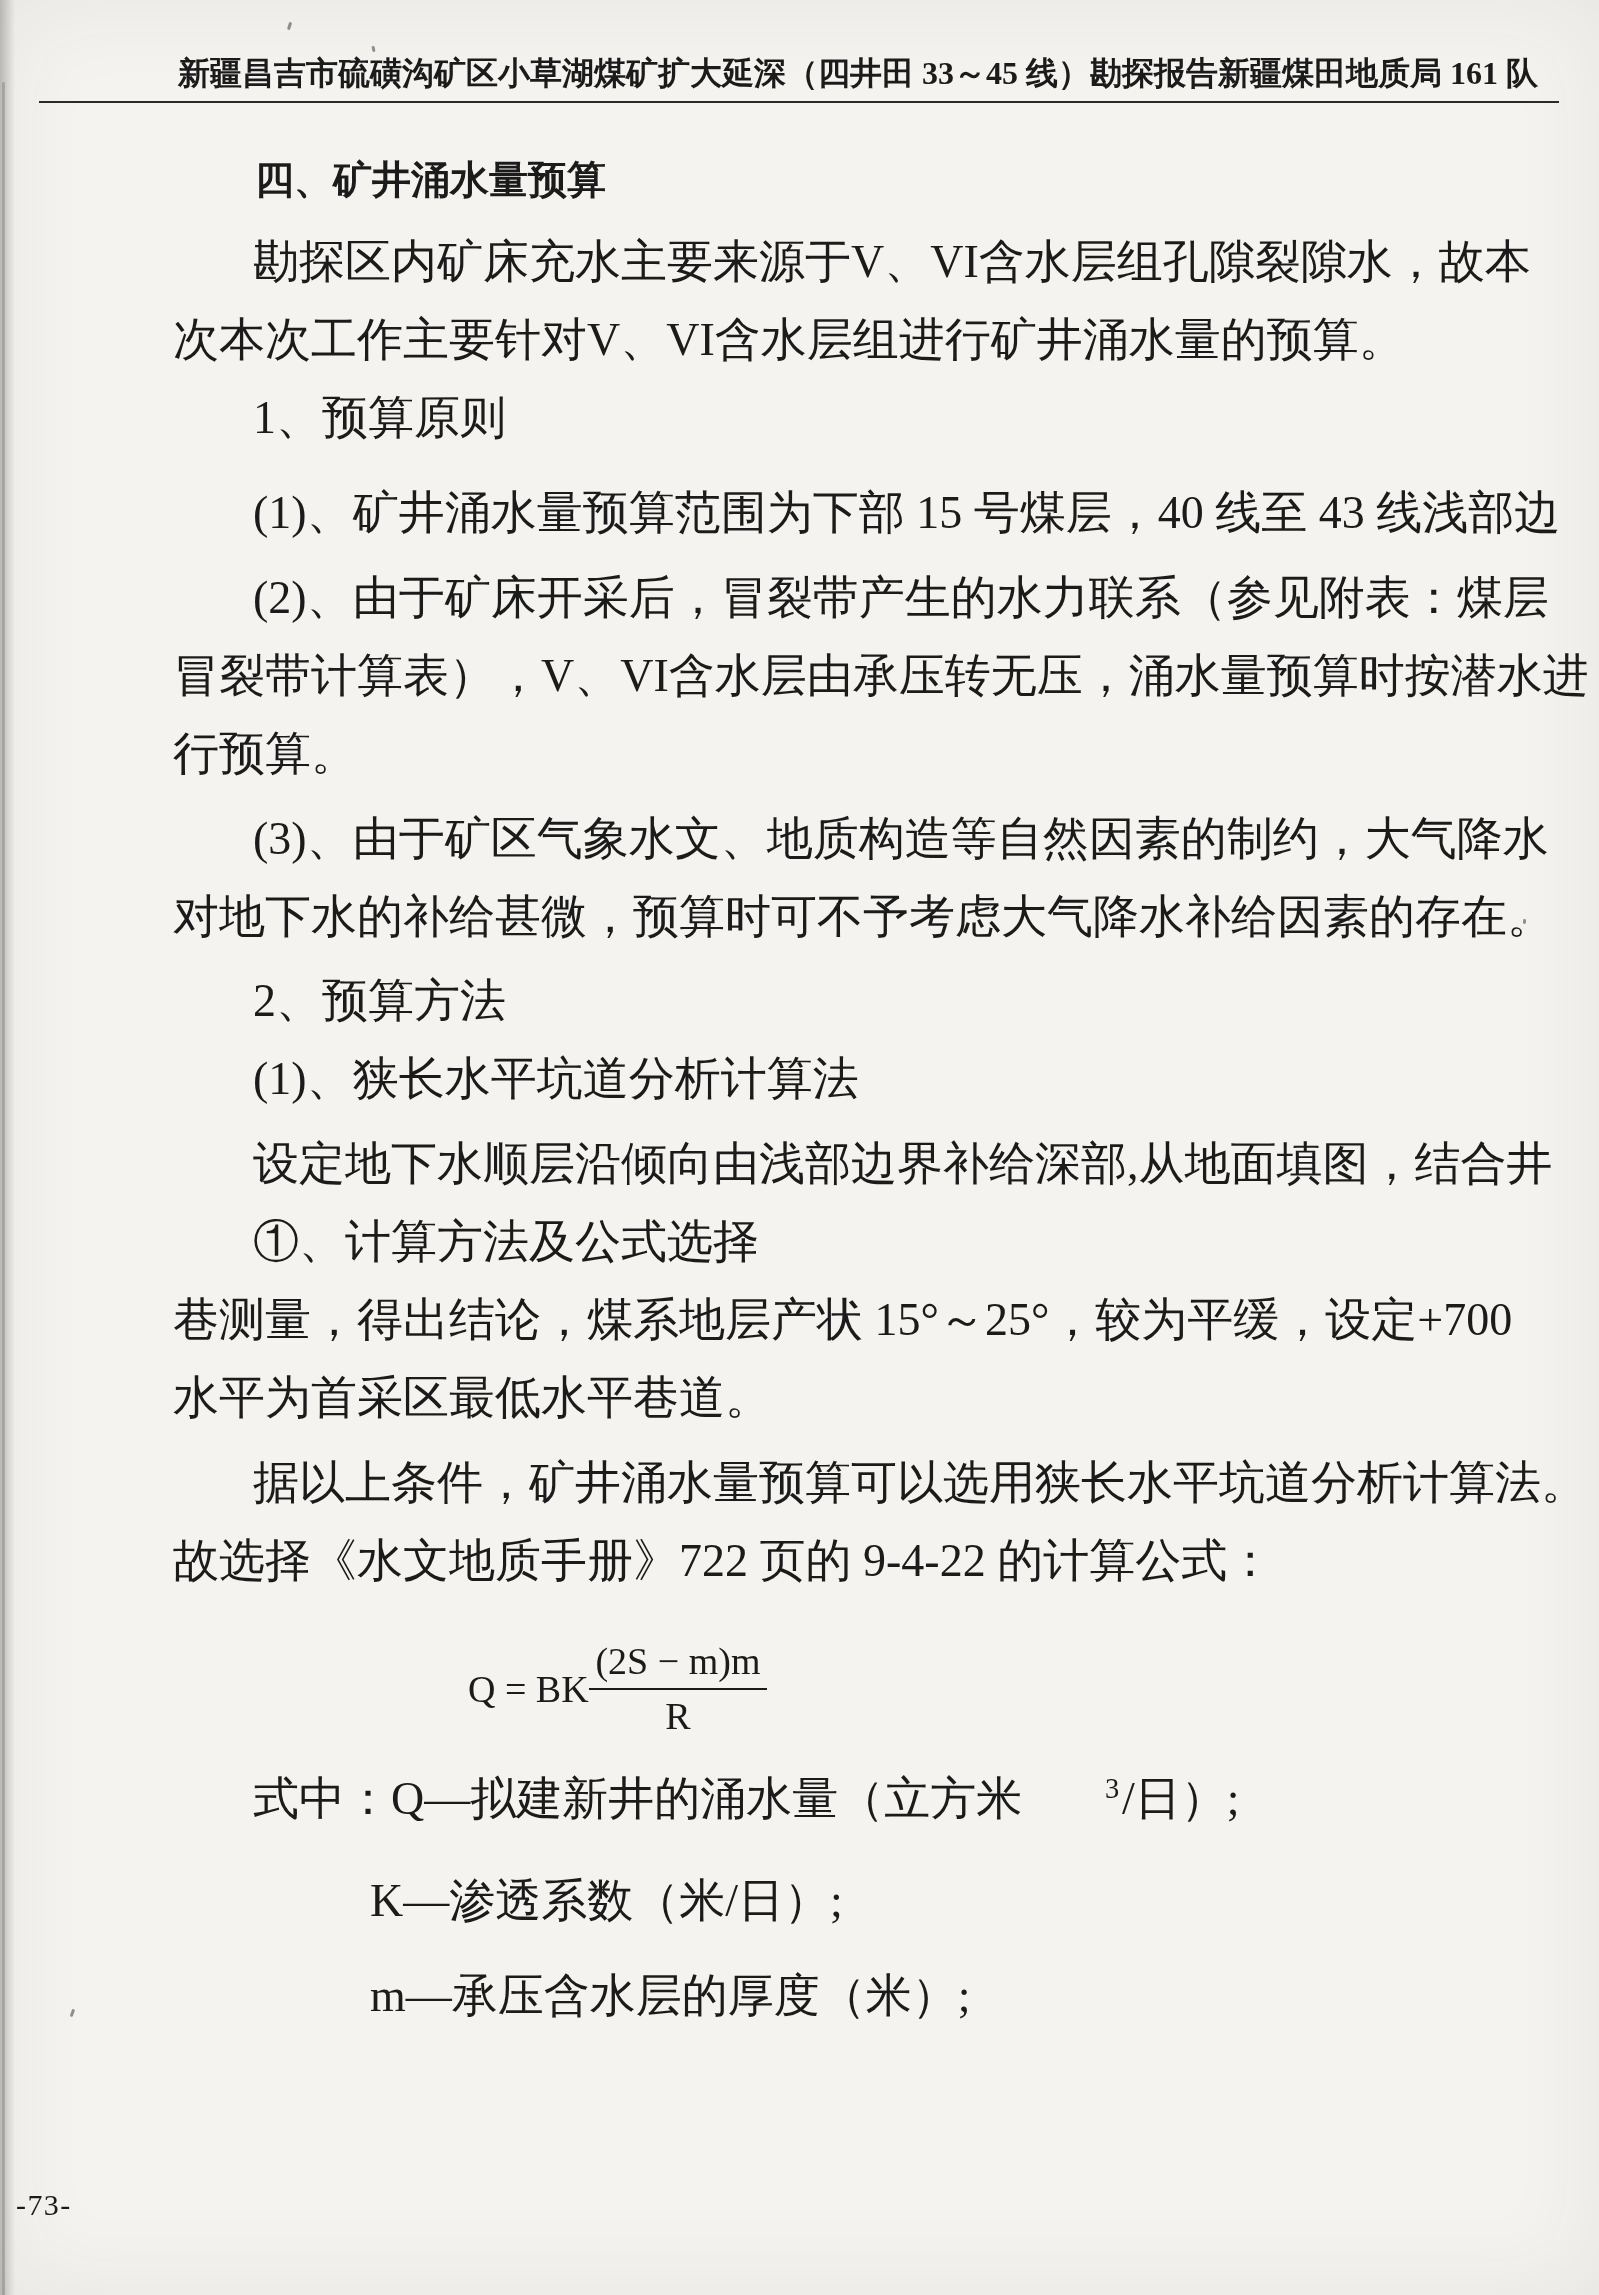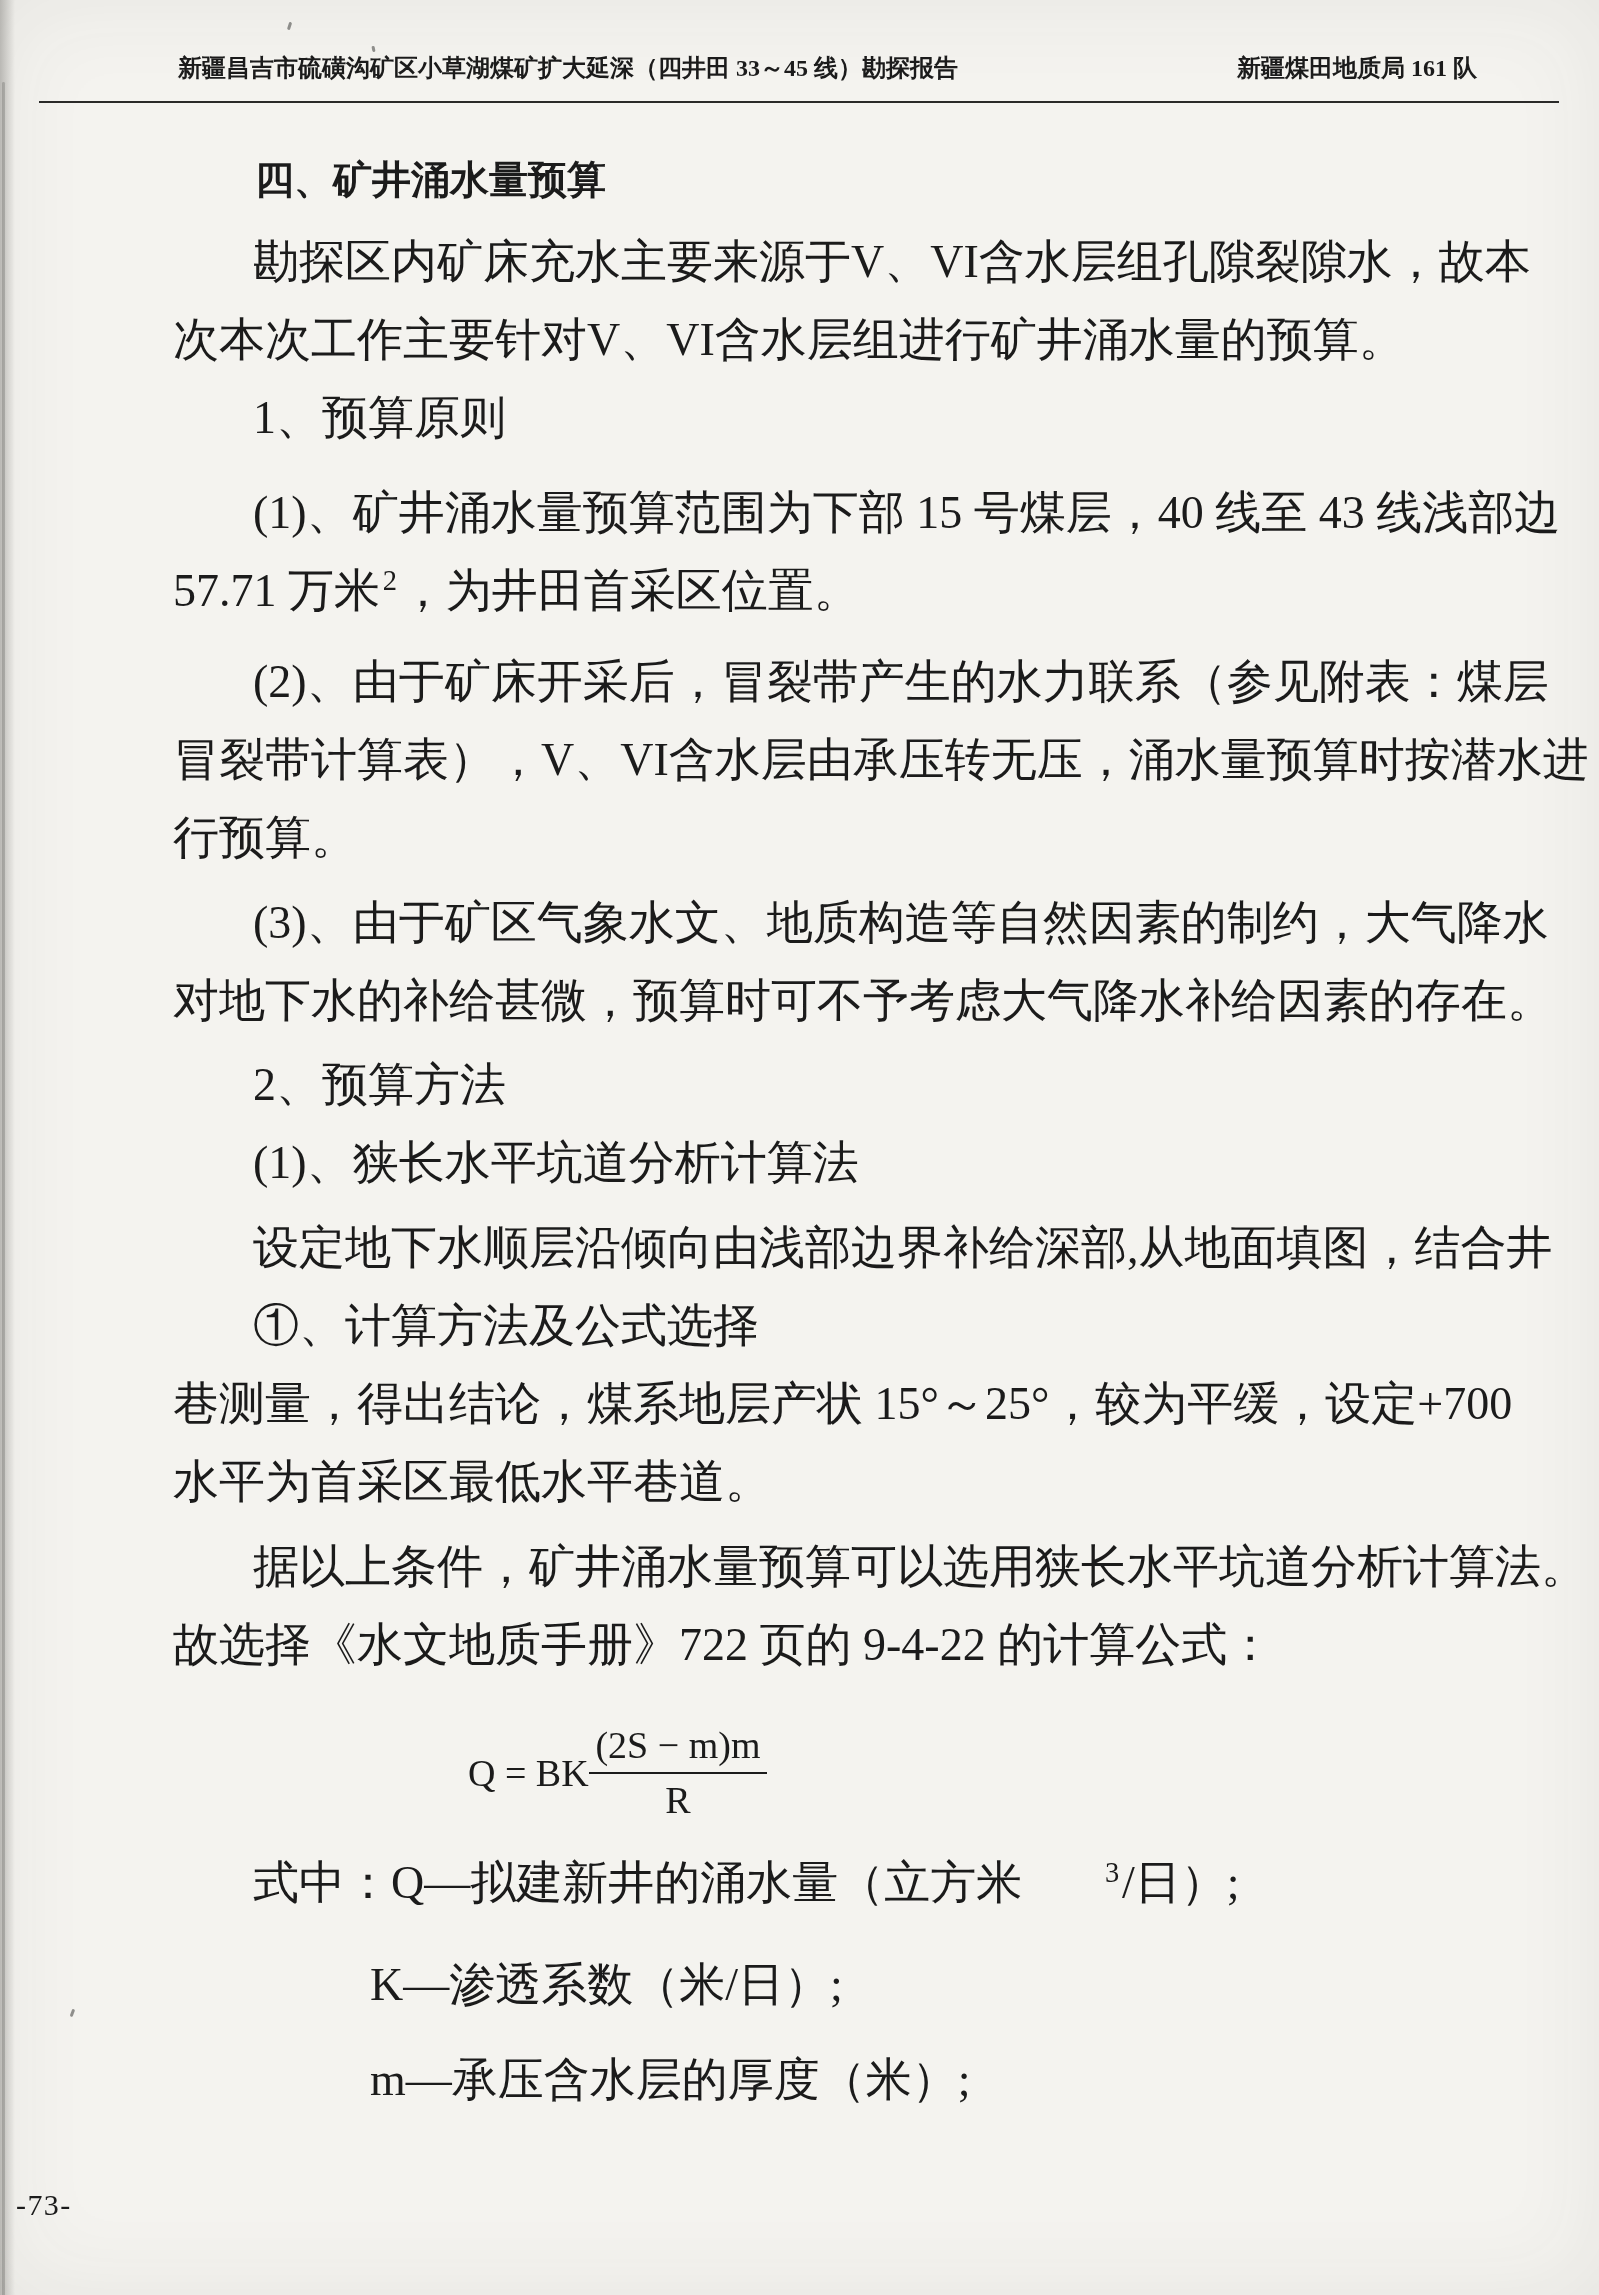--- a/index.html
+++ b/index.html
@@ -19,21 +19,21 @@
     background:rgba(70,70,66,0.25);border-radius:1.4px;}
   .speck{position:absolute;background:rgba(60,60,58,0.55);border-radius:1.4px;}
   .sp1{left:288px;top:22px;width:3.4px;height:8.2px;transform:rotate(18deg);}
   .sp2{left:372px;top:46px;width:2.7px;height:6.1px;transform:rotate(-12deg);}
   .sp3{left:71px;top:2009px;width:3.4px;height:7.5px;transform:rotate(20deg);}
   .sp4{left:1523px;top:919px;width:2.7px;height:5.4px;}
 
   .hdr{
     position:absolute;top:52px;left:178px;width:1299px;
     display:flex;justify-content:space-between;align-items:flex-end;
-    font-weight:bold;font-size:24px;white-space:nowrap;
+    font-weight:bold;font-size:32px;white-space:nowrap;
   }
   .hdr-rule{
     position:absolute;top:101px;left:39px;width:1520px;height:0;
     border-top:2px solid #2a2a28;
   }
   .col{
     position:absolute;top:136px;left:173px;width:1350px;
   }
   .title{
     margin:0;padding:0;
@@ -85,21 +85,20 @@
 
   <main class="col">
 
     <h1 class="title">四、矿井涌水量预算</h1>
 
     <p class="ln ind">勘探区内矿床充水主要来源于V、VI含水层组孔隙裂隙水，故本</p>
     <p class="ln">次本次工作主要针对V、VI含水层组进行矿井涌水量的预算。</p>
     <p class="ln ind">1、预算原则</p>
     <p class="ln ind gap-s">(1)、矿井涌水量预算范围为下部 15 号煤层，40 线至 43 线浅部边</p>
 
-    <p class="ln"><span>57.71 万米</span><span class="sup">2</span><span>，为井田首采区位置。</span></p>
 
     <p class="ln ind gap-xs">(2)、由于矿床开采后，冒裂带产生的水力联系（参见附表：煤层</p>
     <p class="ln">冒裂带计算表），V、VI含水层由承压转无压，涌水量预算时按潜水进</p>
     <p class="ln">行预算。</p>
     <p class="ln ind gap-xs">(3)、由于矿区气象水文、地质构造等自然因素的制约，大气降水</p>
     <p class="ln">对地下水的补给甚微，预算时可不予考虑大气降水补给因素的存在。</p>
     <p class="ln ind gap-xs">2、预算方法</p>
     <p class="ln ind">(1)、狭长水平坑道分析计算法</p>
     <p class="ln ind gap-xs">设定地下水顺层沿倾向由浅部边界补给深部,从地面填图，结合井</p>
     <p class="ln ind">①、计算方法及公式选择</p>

